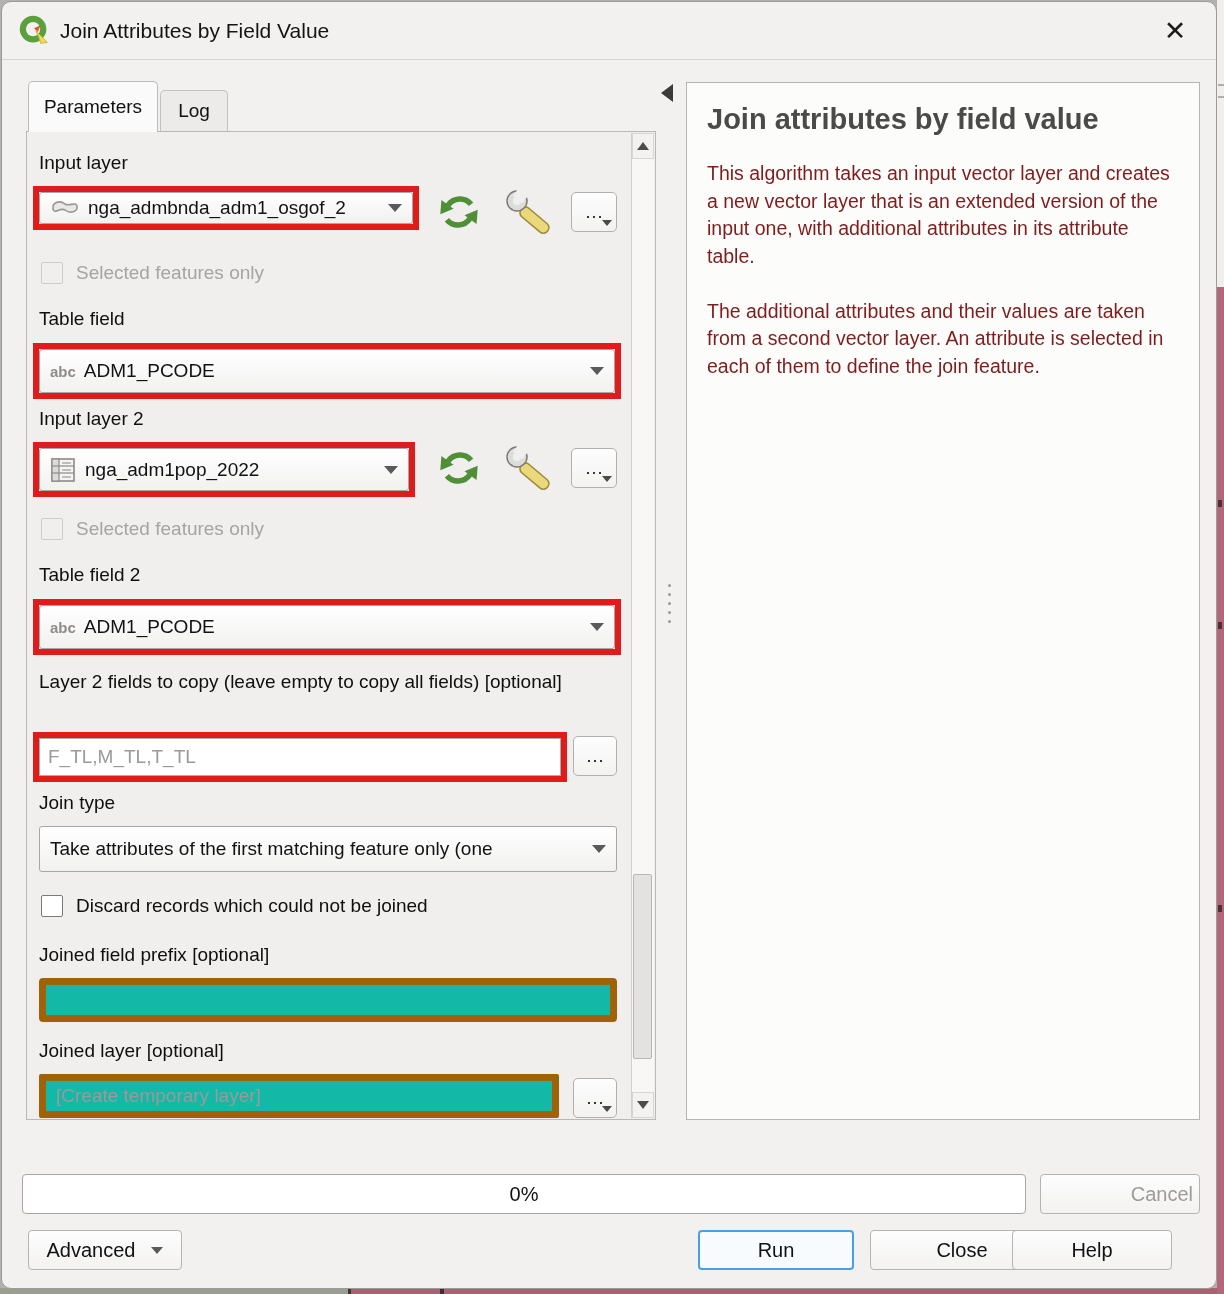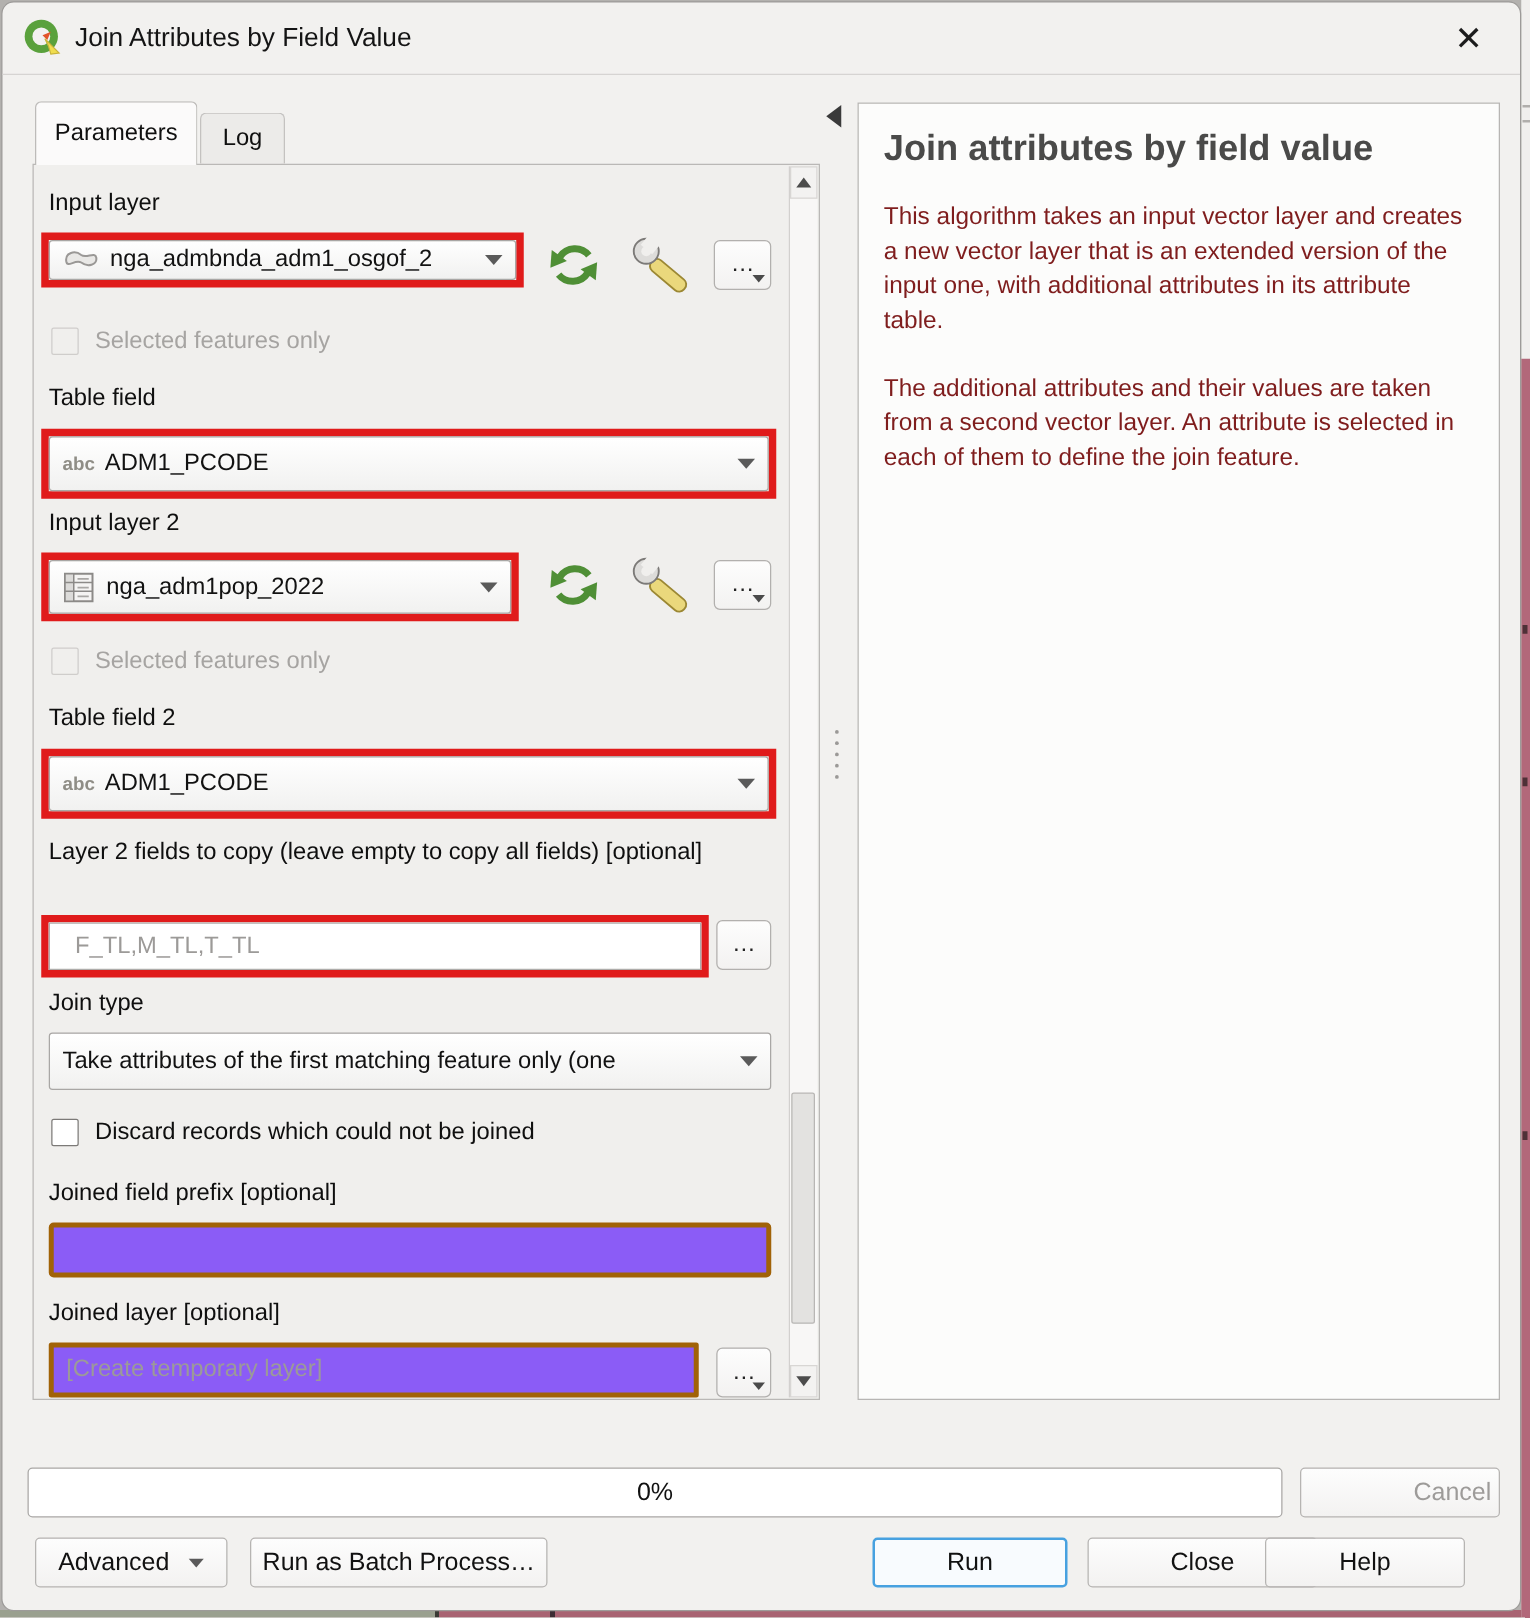--- a/index.html
+++ b/index.html
@@ -53,25 +53,25 @@
     border:1px solid #b2b0ae;border-radius:5px;font-size:19px;color:#222;
     display:flex;align-items:center;justify-content:center;}
   .browse .mini-chev{position:absolute;right:4px;bottom:5px;width:0;height:0;
     border-left:5px solid transparent;border-right:5px solid transparent;border-top:6px solid #4a4a4a;}
   .checkrow{position:absolute;display:flex;align-items:center;}
   .checkbox{box-sizing:border-box;width:22px;height:22px;border-radius:2px;flex:none;}
   .checkbox.disabled{border:1.5px solid #cfcdcb;background:#f0efed;}
   .checkbox.enabled{border:1.5px solid #7c7a78;background:#ffffff;}
   .checklabel-dis{font-size:19px;color:#a6a4a2;margin-left:13px;}
   .checklabel-en{font-size:19px;color:#0f0f0f;margin-left:13px;}
-  .text-input{position:absolute;box-sizing:border-box;background:#8b5cf6;border:4px solid #a16207;
+  .text-input{position:absolute;box-sizing:border-box;background:#14b8a6;border:7px solid #a16207;
     border-radius:4px;font-size:19px;color:#121212;padding:0 10px;font-family:"Liberation Sans",sans-serif;outline:none;}
   .text-input::placeholder{color:#9c9a98;opacity:1;}
   .plain-input{box-sizing:border-box;width:100%;height:100%;background:#ffffff;border:1px solid #aeacaa;
-    font-size:19px;color:#121212;padding:0 20px;font-family:"Liberation Sans",sans-serif;outline:none;}
+    font-size:19px;color:#121212;padding:0 8px;font-family:"Liberation Sans",sans-serif;outline:none;}
   .plain-input::placeholder{color:#9c9a98;opacity:1;}
 
   
   .vscroll{position:absolute;left:629px;top:131px;width:22px;height:985px;background:#f8f7f6;
     border-left:1px solid #d2d0ce;z-index:4;}
   .vs-btn{position:absolute;left:0;width:22px;height:26px;background:#f3f2f1;border:1px solid #d8d6d4;
     box-sizing:border-box;display:flex;align-items:center;justify-content:center;}
   .tri-up{width:0;height:0;border-left:6px solid transparent;border-right:6px solid transparent;border-bottom:8px solid #4c4c4c;}
   .tri-down{width:0;height:0;border-left:6px solid transparent;border-right:6px solid transparent;border-top:8px solid #4c4c4c;}
   .vs-thumb{position:absolute;left:1px;top:741px;width:19px;height:185px;background:#e3e2e0;
@@ -288,23 +288,20 @@
   <div class="progress">
     <span>0%</span>
   </div>
   <button class="btn btn-cancel">
     <span>Cancel</span>
   </button>
   <button class="btn btn-advanced">
     <span>Advanced</span>
     <span class="adv-chev"></span>
   </button>
-  <button class="btn btn-batch">
-    <span>Run as Batch Process…</span>
-  </button>
   <button class="btn btn-run">
     <span>Run</span>
   </button>
   <button class="btn btn-close2">
     <span>Close</span>
   </button>
   <button class="btn btn-help">
     <span>Help</span>
   </button>
 </div>

